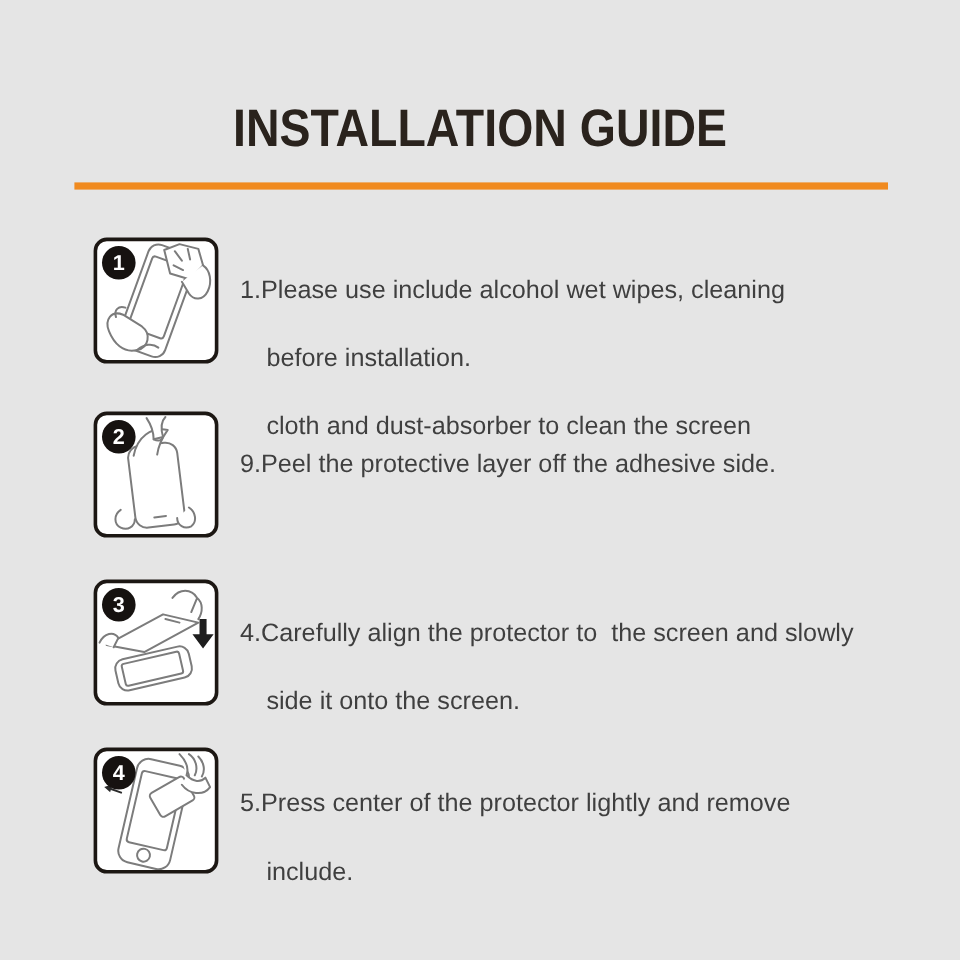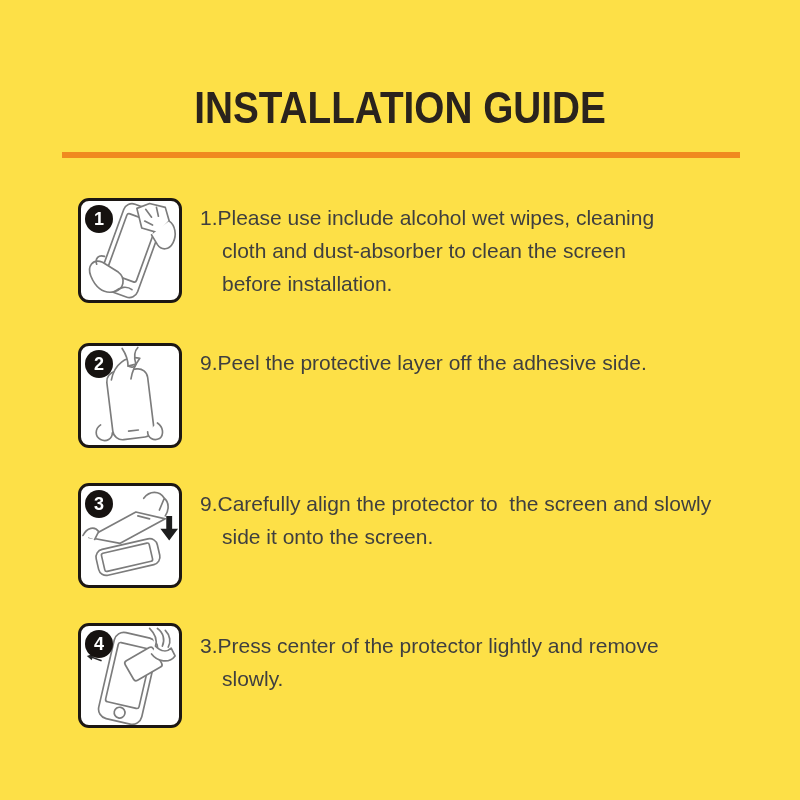--- a/index.html
+++ b/index.html
@@ -1,17 +1,17 @@
 <!DOCTYPE html>
 <html><head>
 <meta charset="utf-8">
 <style>
   html,body { margin:0; padding:0; background:#ffffff; }
   .page {
-    position:relative; width:800px; height:800px; background:#fde047;
+    position:relative; width:800px; height:800px; background:#e5e5e5;
     font-family:"Liberation Sans", sans-serif; overflow:hidden;
   }
   .title {
     position:absolute; top:84px; left:0; width:800px; margin:0;
     text-align:center; font-size:44px; font-weight:700; color:#2a231d;
     letter-spacing:0; transform:scaleX(0.88); line-height:1.1;
     white-space:pre;
   }
   .divider {
     position:absolute; left:62px; top:152px; width:678px; height:6px;
@@ -27,21 +27,21 @@
     position:absolute; top:4px; left:4px; width:28px; height:28px;
     border-radius:50%; background:#161210; color:#ffffff;
     font-weight:700; font-size:18px; line-height:28px; text-align:center;
   }
   .illus { position:absolute; left:0; top:0; width:98px; height:99px; }
   .step-text {
     position:absolute; left:200px; color:#3f3f3f;
     font-size:21px; line-height:33px;
   }
   .text1 { top:201px; } .text2 { top:346px; } .text3 { top:487px; } .text4 { top:629px; }
-  .line { white-space:pre; }
+  .line { white-space:pre;margin-top:24px; }
   .cont { padding-left:22px; }
 </style>
 </head>
 <body>
 
 <div class="page">
 
   <h1 class="title">INSTALLATION GUIDE</h1>
   <div class="divider"></div>
 
@@ -57,22 +57,22 @@
         <path fill="#ffffff" d="M90 20 C96 24 98 34 94 42 C90 50 82 50 78 44 L72 34"></path>
         <path fill="#ffffff" d="M10 76 C6 66 12 58 22 62 L38 72 C46 78 44 90 34 92 C22 95 14 86 10 76 Z"></path>
         <path d="M34 92 C40 87 47 86 52 90"></path>
         <path d="M16 64 C14 58 18 54 24 56"></path>
       </g>
     </svg>
     <span class="badge">1</span>
   </div>
   <div class="step-text text1">
     <div class="line">1.Please use include alcohol wet wipes, cleaning</div>
+    <div class="line cont">before installation.</div>
     <div class="line cont">cloth and dust-absorber to clean the screen</div>
-    <div class="line cont">before installation.</div>
   </div>
 
   <div class="illus-box box2">
     <svg class="illus" viewBox="0 0 100 100">
       <g fill="none" stroke="#7c7c7c" stroke-width="1.7" stroke-linecap="round" stroke-linejoin="round">
         <g transform="rotate(-7 50 57)">
           <rect x="29" y="24" width="42" height="70" rx="10"></rect>
           <path d="M45 86 h10"></path>
         </g>
         <path fill="#ffffff" d="M31 34 C34 18 46 9 60 12 C55 19 52 26 51 33"></path>
@@ -98,21 +98,21 @@
         <path fill="#ffffff" d="M8 52 L56 26 L86 33 L40 58 Z"></path>
         <path d="M58 30 L70 33"></path>
         <path fill="#ffffff" d="M2 50 C6 42 14 40 18 46 L14 54"></path>
         <path fill="#ffffff" d="M64 12 C70 4 80 4 85 12 L80 24 M85 12 C90 16 90 24 86 30"></path>
       </g>
       <path fill="#1e1e1e" d="M87 30 h6 v13 h6 l-9 12 -9 -12 h6 z"></path>
     </svg>
     <span class="badge">3</span>
   </div>
   <div class="step-text text3">
-    <div class="line">9.Carefully align the protector to  the screen and slowly</div>
+    <div class="line">4.Carefully align the protector to  the screen and slowly</div>
     <div class="line cont">side it onto the screen.</div>
   </div>
 
   <div class="illus-box box4">
     <svg class="illus" viewBox="0 0 100 100">
       <g fill="none" stroke="#7c7c7c" stroke-width="1.7" stroke-linecap="round" stroke-linejoin="round">
         <g transform="rotate(13 48 55)">
           <rect x="25" y="8" width="45" height="90" rx="10"></rect>
           <rect x="30" y="19" width="35" height="62" rx="2.5"></rect>
           <circle cx="47" cy="89" r="5.5"></circle>
@@ -127,17 +127,17 @@
           <path d="M17 7.5 L10 10 L15 14.5 Z" fill="#2a2a2a" stroke="none"></path>
         <path d="M23 25 L12 21" fill="none"></path>
           <path d="M15 17.5 L8 20 L13 24.5 Z" fill="#2a2a2a" stroke="none"></path>
         <path d="M21 35 L10 31" fill="none"></path>
           <path d="M13 27.5 L6 30 L11 34.5 Z" fill="#2a2a2a" stroke="none"></path>
       </g>
     </svg>
     <span class="badge">4</span>
   </div>
   <div class="step-text text4">
-    <div class="line">3.Press center of the protector lightly and remove</div>
-    <div class="line cont">slowly.</div>
+    <div class="line">5.Press center of the protector lightly and remove</div>
+    <div class="line cont">include.</div>
   </div>
 
 </div>
 
 </body></html>

